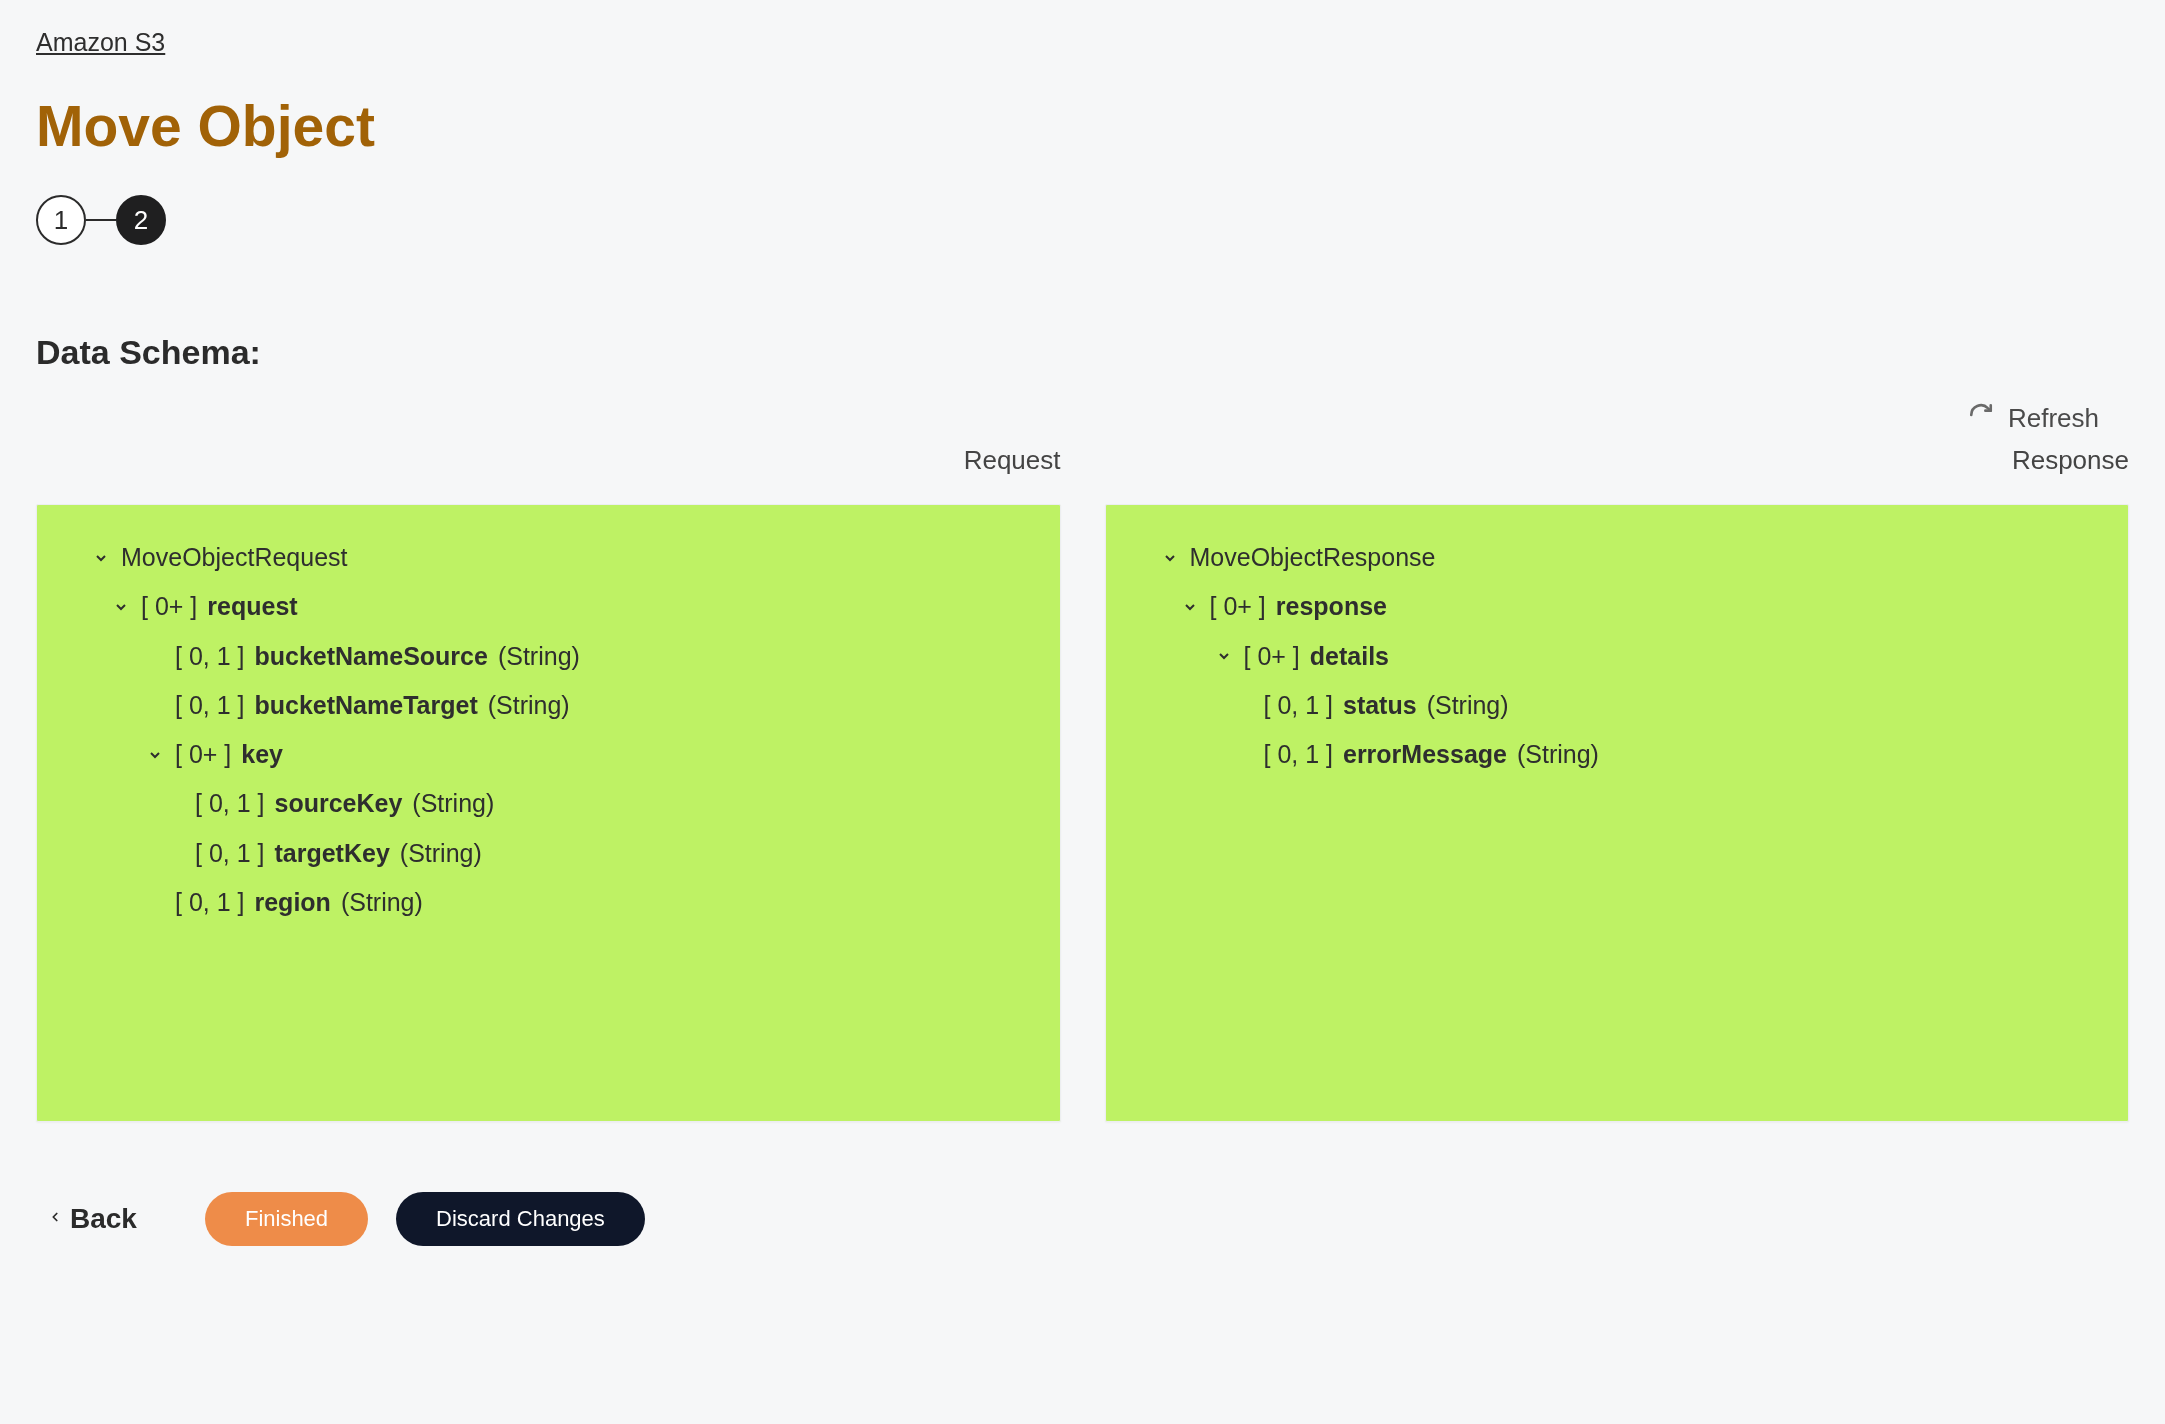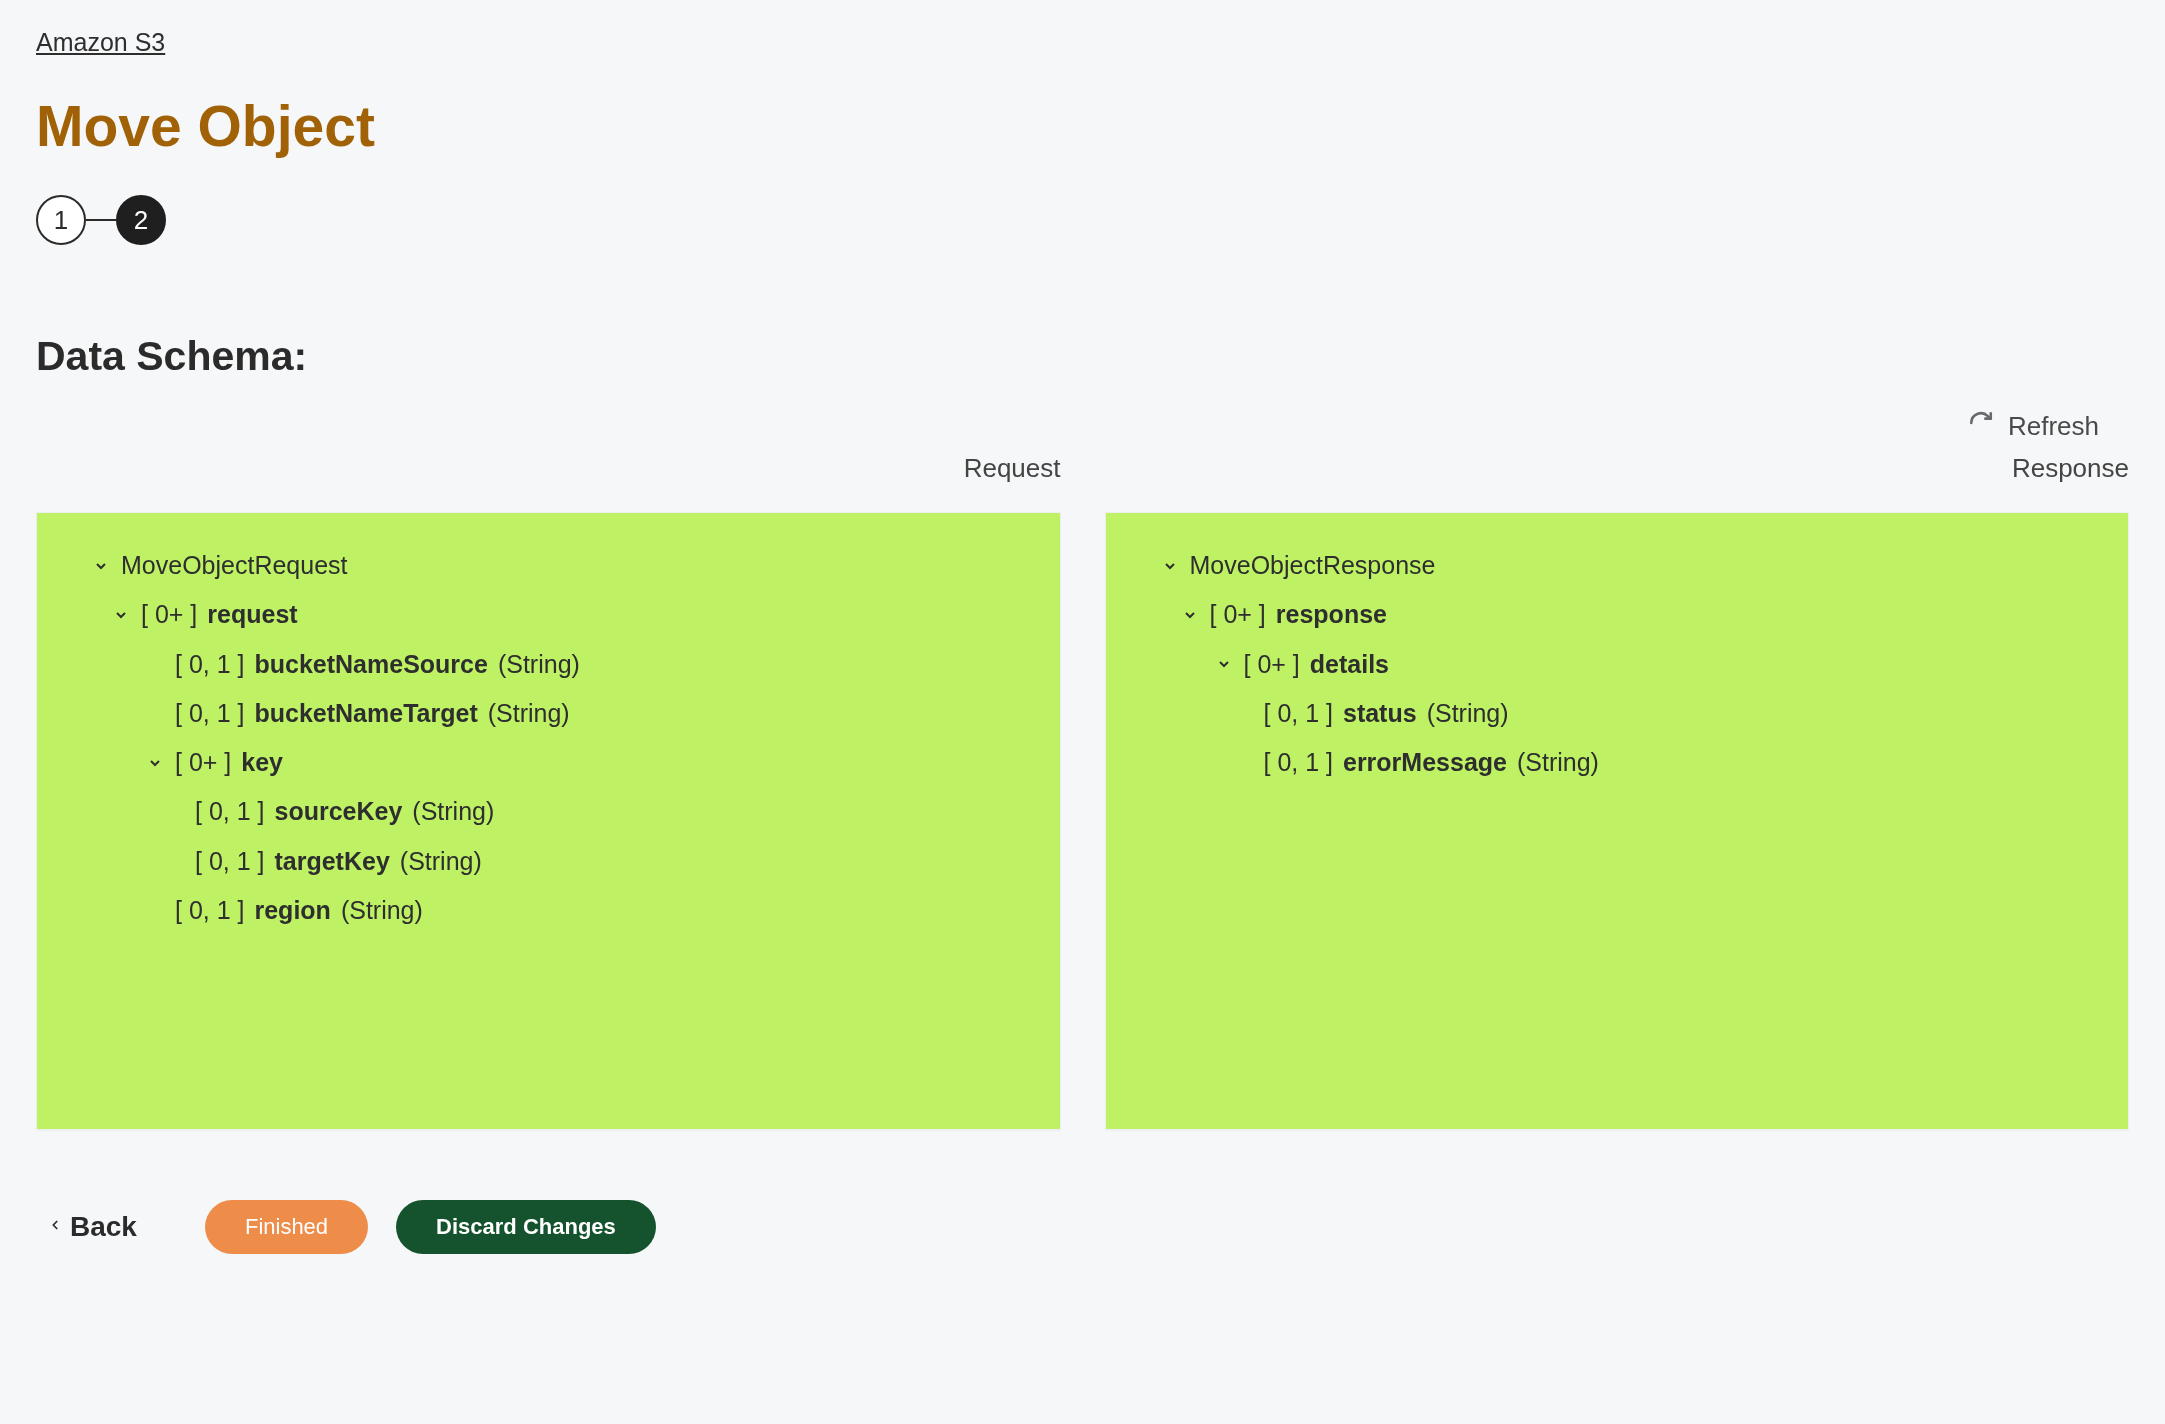--- a/index.html
+++ b/index.html
@@ -50,21 +50,21 @@
     background: #1f1f20;
     color: #ffffff;
     border: 2px solid #1f1f20;
   }
   .step-line {
     width: 30px;
     height: 2px;
     background: #2b2b2b;
   }
   .section-heading {
-    font-size: 41px;
+    font-size: 34px;
     font-weight: 700;
     color: #2b2b2b;
     margin-top: 88px;
   }
   .refresh-row {
     display: flex;
     justify-content: flex-end;
     margin-top: 30px;
     padding-right: 30px;
   }
@@ -142,21 +142,21 @@
   .btn {
     border: none;
     border-radius: 999px;
     font-size: 22px;
     font-weight: 500;
     padding: 14px 40px;
     cursor: pointer;
     color: #ffffff;
   }
   .btn-primary { background: #ee8c49; }
-  .btn-secondary { background: #14532d; font-weight: bold; }
+  .btn-secondary { background: #0f172a; }
 </style>
 </head>
 <body>
 
 <div class="page">
   <a class="breadcrumb">Amazon S3</a>
 
   <h1 class="title">Move Object</h1>
 
   <div class="stepper">

